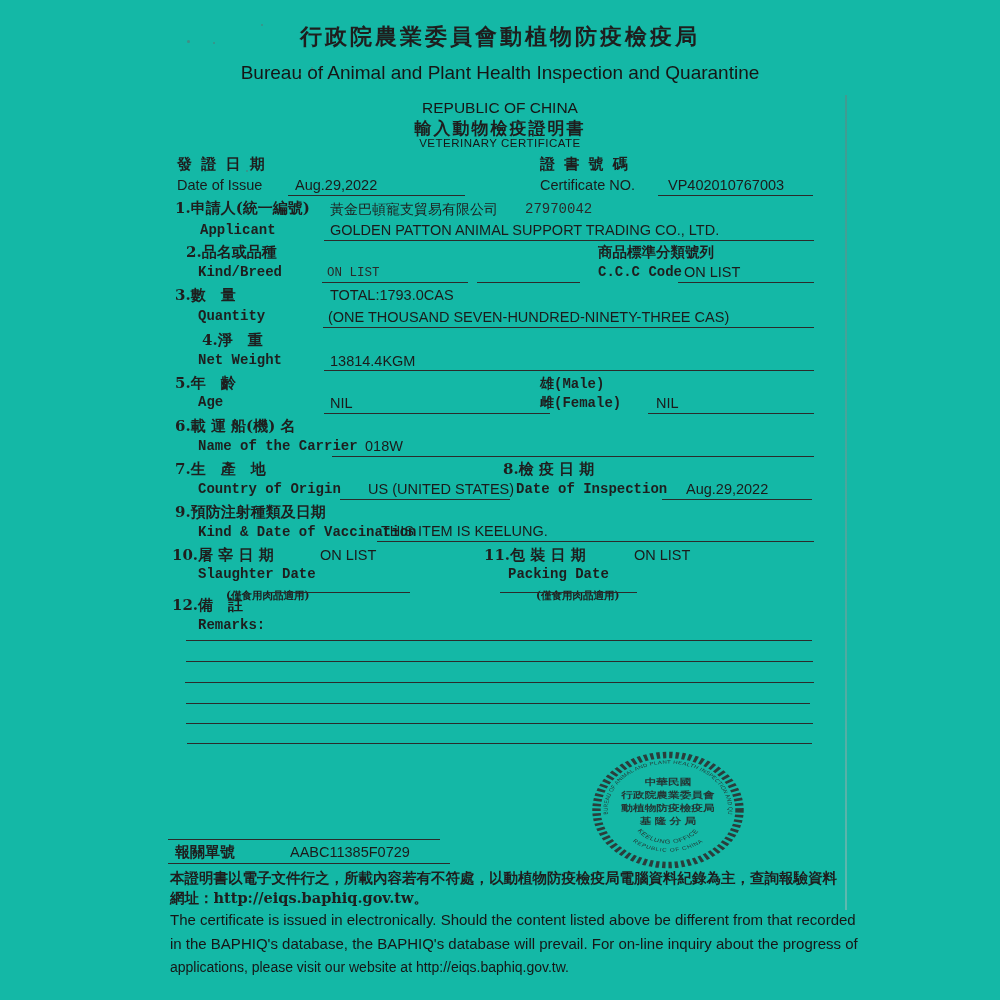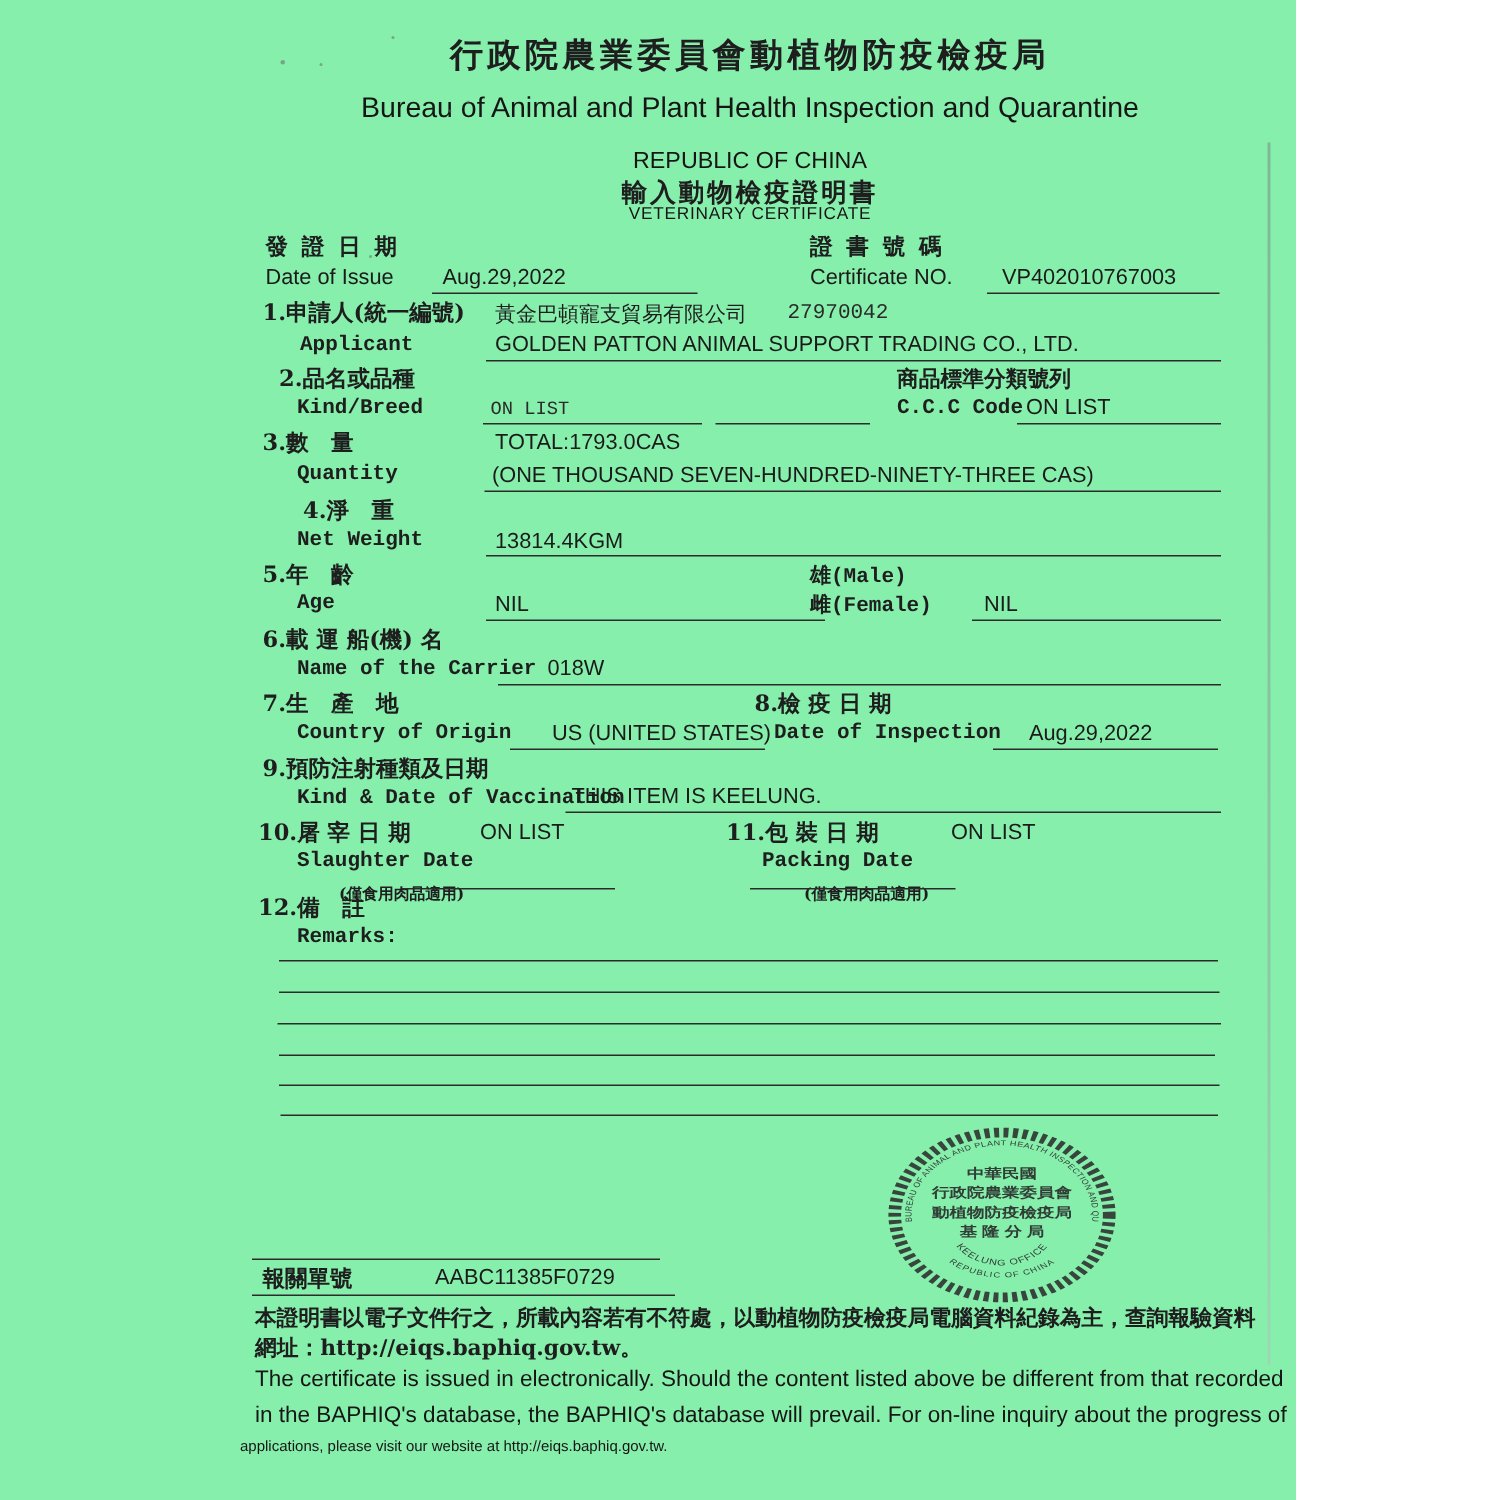--- a/index.html
+++ b/index.html
@@ -1,16 +1,16 @@
 <!DOCTYPE html>
 <html><head>
 <meta charset="utf-8">
 <style>
   html,body{margin:0;padding:0;background:#ffffff;}
-  #page{position:relative;width:864px;height:1000px;background:#86efac;color:#222;overflow:hidden;}
+  #page{position:relative;width:1000px;height:1000px;background:#14b8a6;color:#222;overflow:hidden;}
   .abs{position:absolute;white-space:nowrap;}
   
   .zh{font-family:"DejaVu Serif",serif;font-weight:700;color:#1e1e1e;}
   
   .lab{font-family:"Liberation Mono",monospace;font-weight:700;font-size:14px;color:#1e1e1e;}
   
   .val{font-family:"Liberation Sans",sans-serif;font-size:14.5px;color:#1b1b1b;}
   .valmono{font-family:"Liberation Mono",monospace;font-size:12.5px;color:#2a2a2a;}
   .hdr-en{font-family:"Liberation Sans",sans-serif;color:#161616;}
   .rule{position:absolute;height:0;border-top:1.7px solid #2b2b2b;}
@@ -145,21 +145,21 @@
 
   <div class="rule" style="left:168px;top:839px;width:272px;"></div>
   <div class="abs zh" style="left:175px;top:843px;font-size:15px;">報關單號</div>
   <div class="abs val" style="left:290px;top:844px;">AABC11385F0729</div>
   <div class="rule" style="left:168px;top:863px;width:282px;"></div>
 
   <div class="abs zh" style="left:170px;top:869px;font-size:14.5px;">本證明書以電子文件行之，所載內容若有不符處，以動植物防疫檢疫局電腦資料紀錄為主，查詢報驗資料</div>
   <div class="abs zh" style="left:170px;top:889px;font-size:14.5px;">網址：http://eiqs.baphiq.gov.tw。</div>
   <div class="abs hdr-en" style="left:170px;top:911px;font-size:15px;">The certificate is issued in electronically. Should the content listed above be different from that recorded</div>
   <div class="abs hdr-en" style="left:170px;top:935px;font-size:15px;">in the BAPHIQ's database, the BAPHIQ's database will prevail. For on-line inquiry about the progress of</div>
-  <div class="abs hdr-en" style="left:160px;top:959px;font-size:10px;">applications, please visit our website at http://eiqs.baphiq.gov.tw.</div>
+  <div class="abs hdr-en" style="left:170px;top:959px;font-size:14px;">applications, please visit our website at http://eiqs.baphiq.gov.tw.</div>
 
   <div class="scanline" style="left:845px;top:95px;height:815px;"></div>
   <div class="speck" style="left:187px;top:40px;"></div>
   <div class="speck" style="left:213px;top:42px;width:2px;height:2px;"></div>
   <div class="speck" style="left:261px;top:24px;width:2px;height:2px;"></div>
   <div class="speck" style="left:299px;top:73px;width:2px;height:2px;"></div>
   <div class="speck" style="left:311px;top:67px;width:2px;height:2px;"></div>
   <div class="speck" style="left:246px;top:170px;width:2px;height:2px;"></div>
 </div>
 

